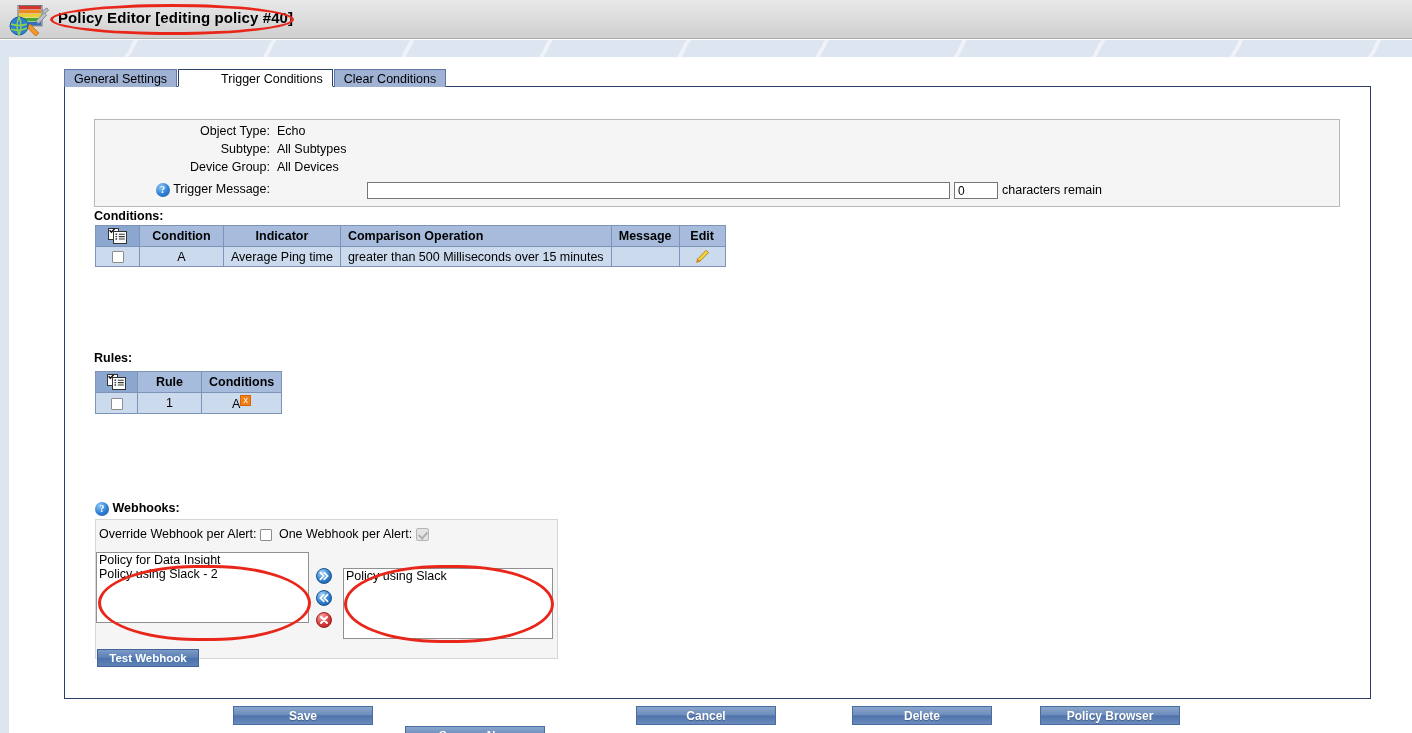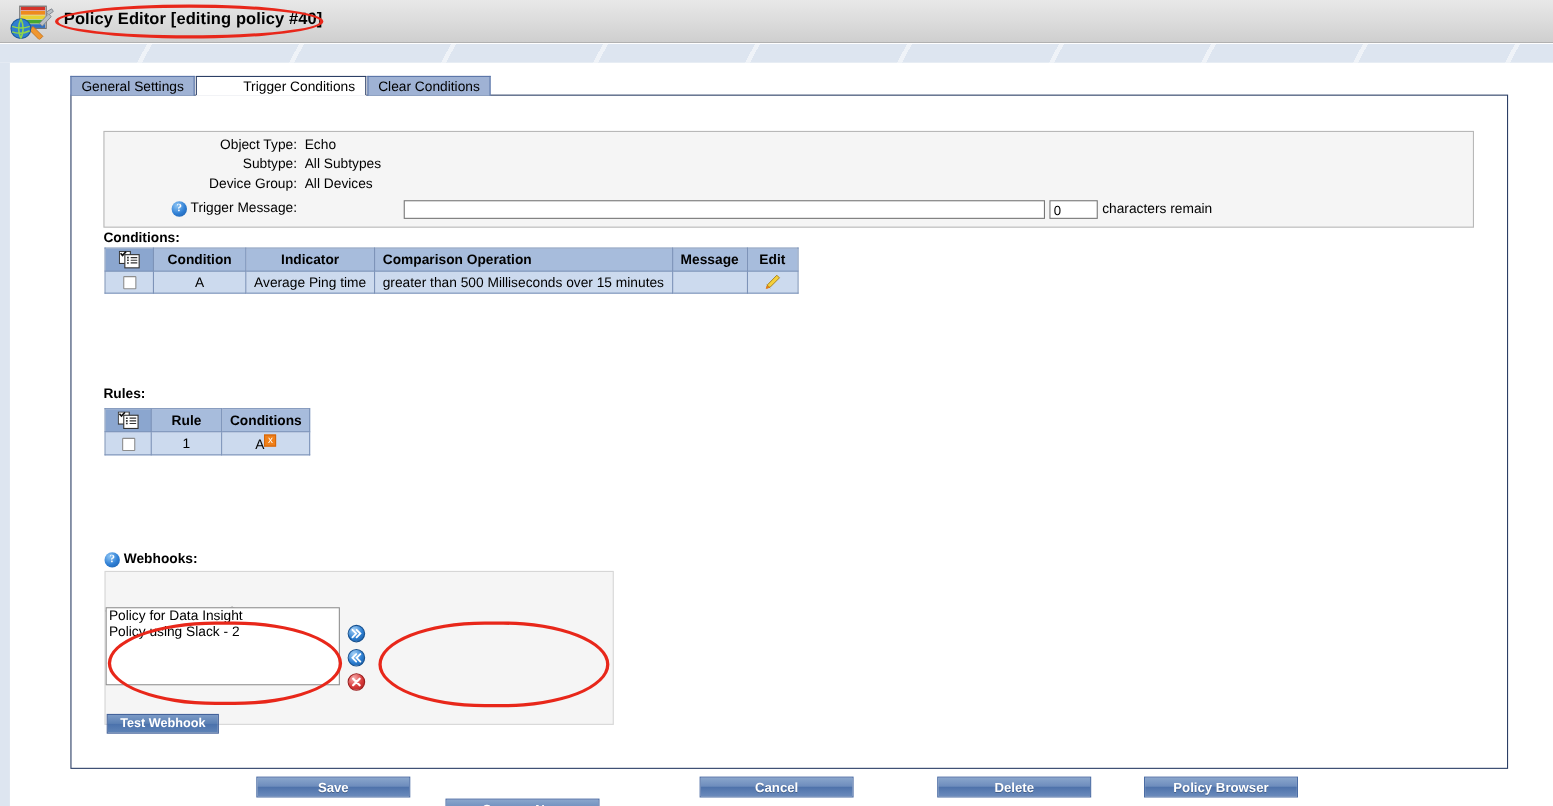--- a/index.html
+++ b/index.html
@@ -423,20 +423,26 @@
     </tbody>
   </table>
 
   <div class="wh-title">
     <span class="help-icon">?</span>
     <span>Webhooks:</span>
   </div>
 
   <div class="wh-box"></div>
 
+  <div class="wh-chkrow">
+    <span>Override Webhook per Alert:</span>
+    <span class="chk-empty"></span>
+    &nbsp;<span>One Webhook per Alert:</span>
+    <span class="chk-disabled"></span>
+  </div>
 
   <div class="wh-defs-label">Webhook Definitions</div>
   <svg class="wh-icon" viewBox="0 0 18 16">
     <circle cx="9" cy="4" r="2.6" fill="none" stroke="#3a3a3a" stroke-width="1.5"></circle>
     <circle cx="3.4" cy="12.6" r="2.1" fill="none" stroke="#3a3a3a" stroke-width="1.5"></circle>
     <circle cx="14.6" cy="12.6" r="2.1" fill="none" stroke="#3a3a3a" stroke-width="1.5"></circle>
     <path d="M7.6 6.3 L4.4 10.8 M10.4 6.3 L13.6 10.8 M5.5 12.6 h7" stroke="#3a3a3a" stroke-width="1.3" fill="none"></path>
   </svg>
 
   <div class="listbox list-left">
@@ -455,20 +461,23 @@
         <path d="M10.6 3.6 L7.2 7 L10.6 10.4 M6.8 3.6 L3.4 7 L6.8 10.4" stroke="#ffffff" stroke-width="1.7" fill="none" stroke-linecap="round"></path>
       </svg>
     </span>
     <span class="circbtn circ-red">
       <svg width="14" height="14" viewBox="0 0 14 14">
         <path d="M4 4 L10 10 M10 4 L4 10" stroke="#ffffff" stroke-width="2" stroke-linecap="round"></path>
       </svg>
     </span>
   </div>
 
+  <div class="listbox list-right">
+    <div class="opt">Policy using Slack</div>
+  </div>
 
   <div class="testbtn">Test Webhook</div>
 
   <div class="anno" style="left:33px;  top:478px; width:213px; height:76px;"></div>
   <div class="anno" style="left:279px; top:478px; width:210px; height:78px;"></div>
 </div>
 
 <div class="btnbar">
   <div class="bigbtn" style="left:233px;">Save</div>
   <div class="bigbtn" style="left:405px;margin-top:20px;">Save as New</div>

